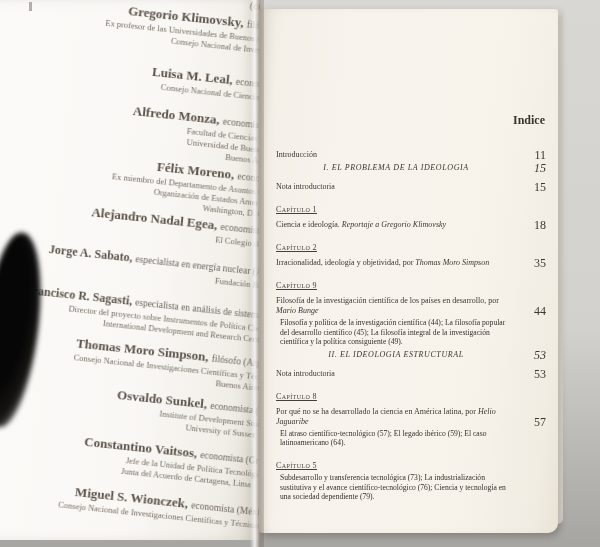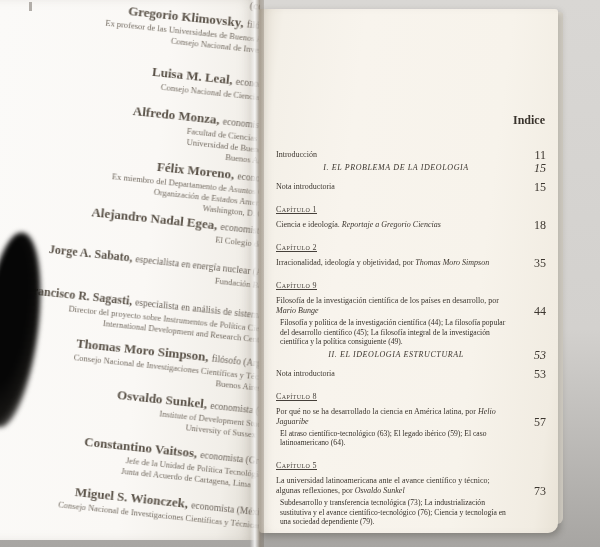--- a/index.html
+++ b/index.html
@@ -167,21 +167,21 @@
 
       <div class="row row-entry">
         <div class="t">Nota introductoria</div>
         <div class="n">15</div>
       </div>
 
       <div class="row row-chapter">
         <div class="t">Capítulo 1</div>
       </div>
       <div class="row row-entry">
-        <div class="t"><span>Ciencia e ideología. </span><span class="it">Reportaje a Gregorio Ciencias</span></div>
+        <div class="t"><span>Ciencia e ideología. </span><span class="it">Reportaje a Gregorio Klimovsky</span></div>
         <div class="n">18</div>
       </div>
 
       <div class="row row-chapter">
         <div class="t">Capítulo 2</div>
       </div>
       <div class="row row-entry">
         <div class="t"><span>Irracionalidad, ideología y objetividad, por </span><span class="it">Thomas Moro Simpson</span></div>
         <div class="n">35</div>
       </div>
@@ -205,28 +205,24 @@
         <div class="n">53</div>
       </div>
 
       <div class="row row-chapter">
         <div class="t">Capítulo 8</div>
       </div>
       <div class="row row-entry">
         <div class="t"><span>Por qué no se ha desarrollado la ciencia en América latina, por </span><span class="it">Helio Jaguaribe</span></div>
         <div class="n">57</div>
       </div>
-      <div class="row-sub">El atraso científico-tecnológico (63); El legado ibérico (59); El caso latinoamericano (64).</div>
+      <div class="row-sub">El atraso científico-tecnológico (57); El legado ibérico (59); El caso latinoamericano (64).</div>
 
       <div class="row row-chapter">
         <div class="t">Capítulo 5</div>
-      </div>
-      <div class="row row-entry">
-        <div class="t"><span>La universidad latinoamericana ante el avance científico y técnico; algunas reflexiones, por </span><span class="it">Osvaldo Sunkel</span></div>
-        <div class="n">73</div>
       </div>
       <div class="row-sub">Subdesarrollo y transferencia tecnológica (73); La industrialización sustitutiva y el avance científico-tecnológico (76); Ciencia y tecnología en una sociedad dependiente (79).</div>
     </div>
   </div>
 
   <div class="dark-object"></div>
 
 </div>
 
 </body></html>

